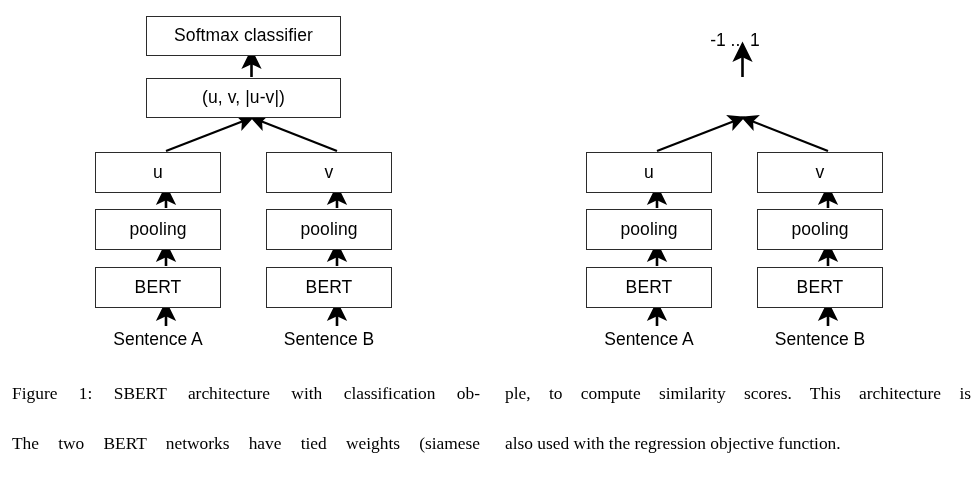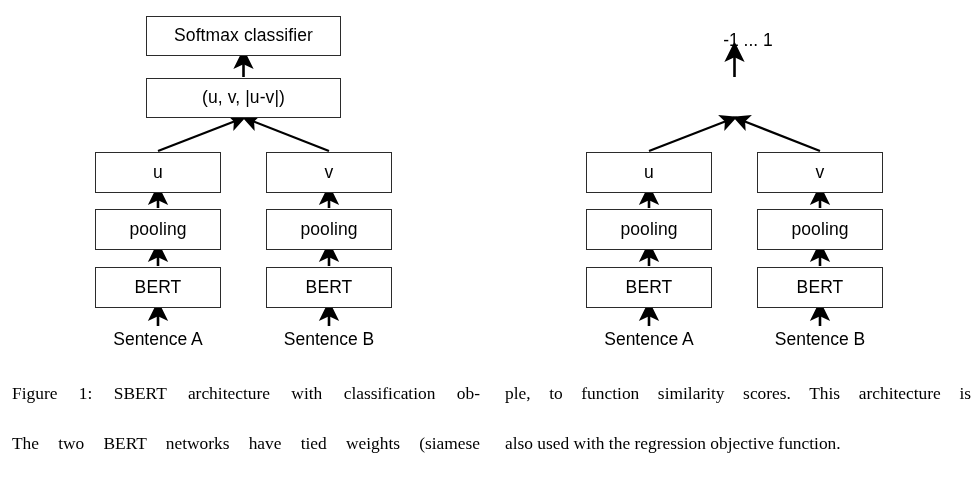--- a/index.html
+++ b/index.html
@@ -21,20 +21,21 @@
     width: 975px;
     height: 488px;
     background: #ffffff;
   }
 
   
   .figure-col {
     position: absolute;
     top: 0;
     height: 436px;
+    padding-left: 16px;
   }
   #figure-left  { left: 0px;   width: 492px; }
   #figure-right { left: 492px; width: 483px; }
 
   .diagram {
     position: absolute;
     top: 0;
     left: 0;
     width: 100%;
     height: 372px;
@@ -86,21 +87,21 @@
     line-height: 1;
     color: #000000;
     white-space: nowrap;
     text-align: center;
     transform: translateX(-50%);
   }
   #sentence-a-left  { left: 158px; top: 331px; }
   #sentence-b-left  { left: 329px; top: 331px; }
   #sentence-a-right { left: 157px; top: 331px; }
   #sentence-b-right { left: 328px; top: 331px; }
-  #score-range      { left: 243px; top: 32px; margin-left: 13px;  }
+  #score-range      { left: 243px; top: 32px;  }
 
   
   .arrow-layer {
     position: absolute;
     top: 0;
     left: 0;
     width: 100%;
     height: 372px;
     pointer-events: none;
   }
@@ -236,18 +237,18 @@
       <div class="node-box narrow" id="bert-u-right">BERT</div>
 
       <div class="node-box narrow" id="bert-v-right">BERT</div>
 
       <div class="free-label" id="sentence-a-right">Sentence A</div>
 
       <div class="free-label" id="sentence-b-right">Sentence B</div>
     </div>
 
     <div class="caption" id="caption-right">
-      <span class="cap-line justify">ple, to function similarity scores. This architecture is</span>
+      <span class="cap-line justify">ple, to compute similarity scores. This architecture is</span>
       <span class="cap-line">also used with the regression objective function.</span>
     </div>
   </div>
 
 </div>
 
 </body></html>

